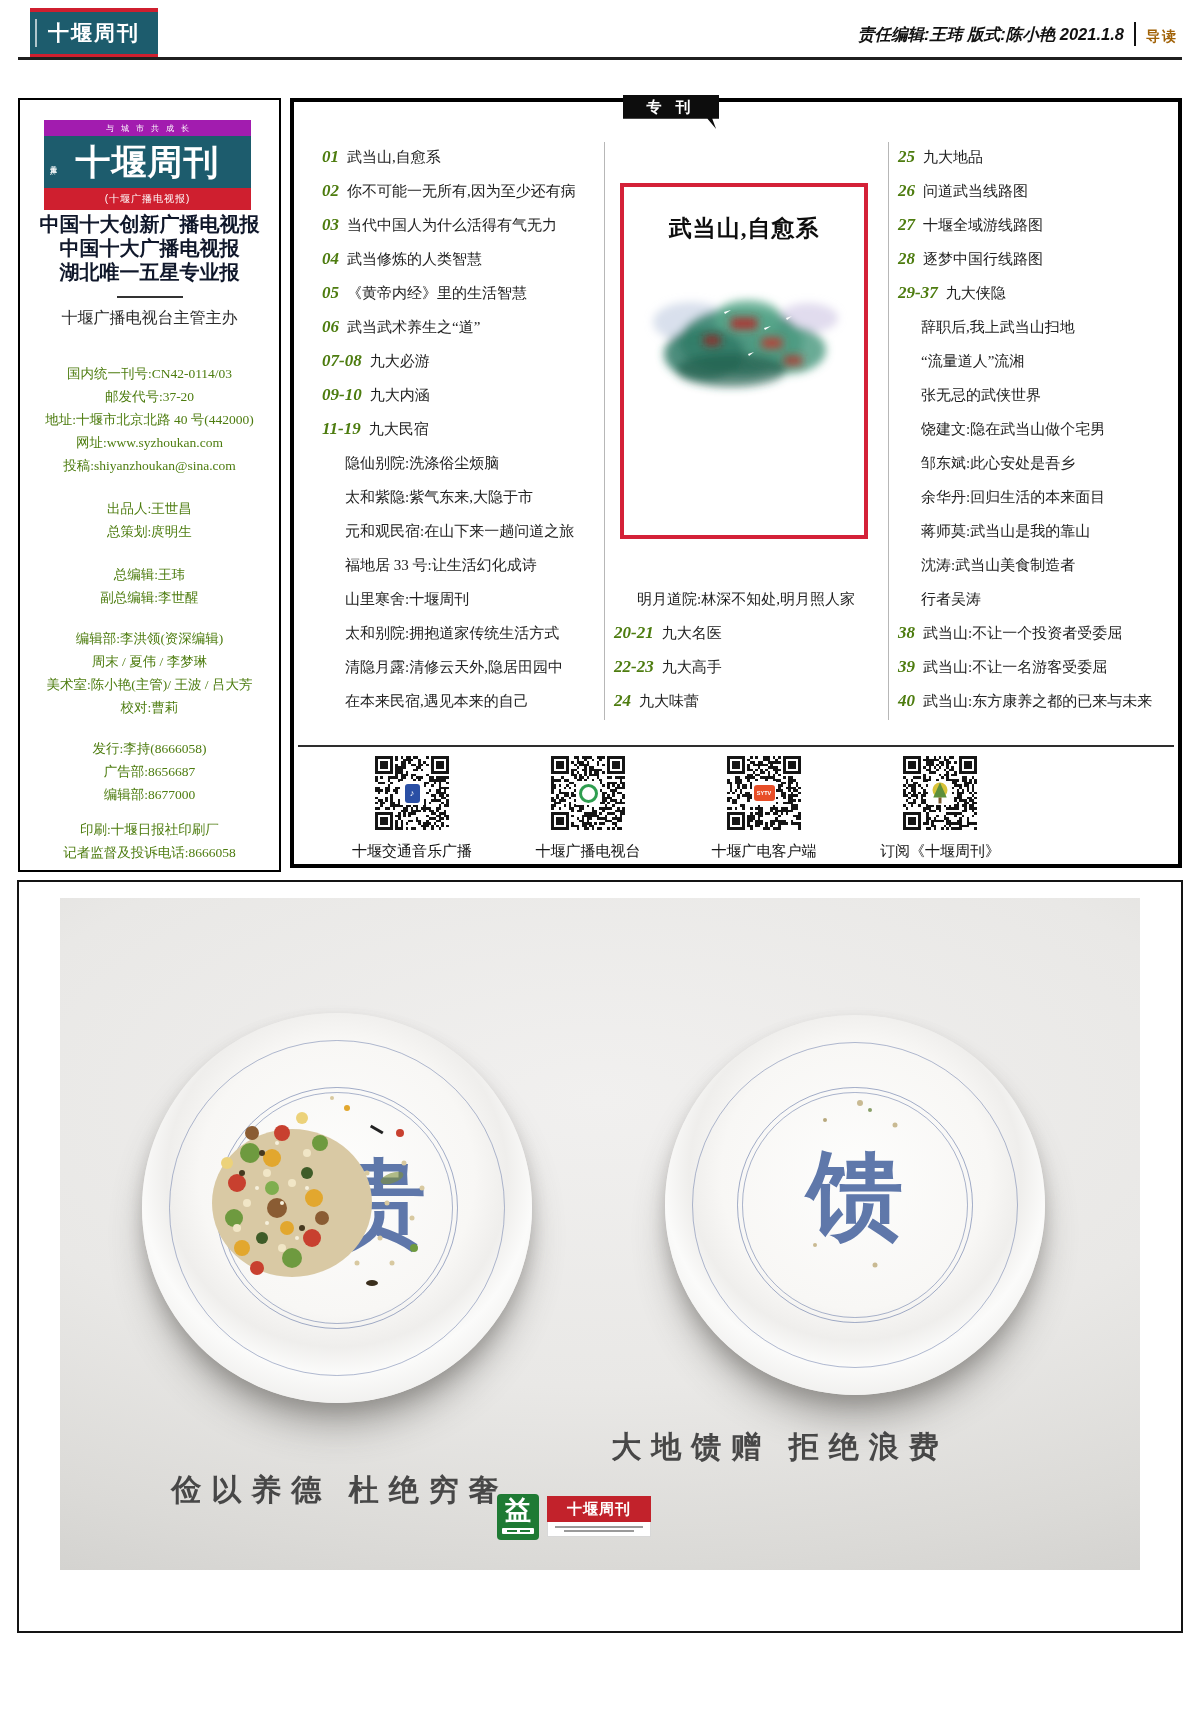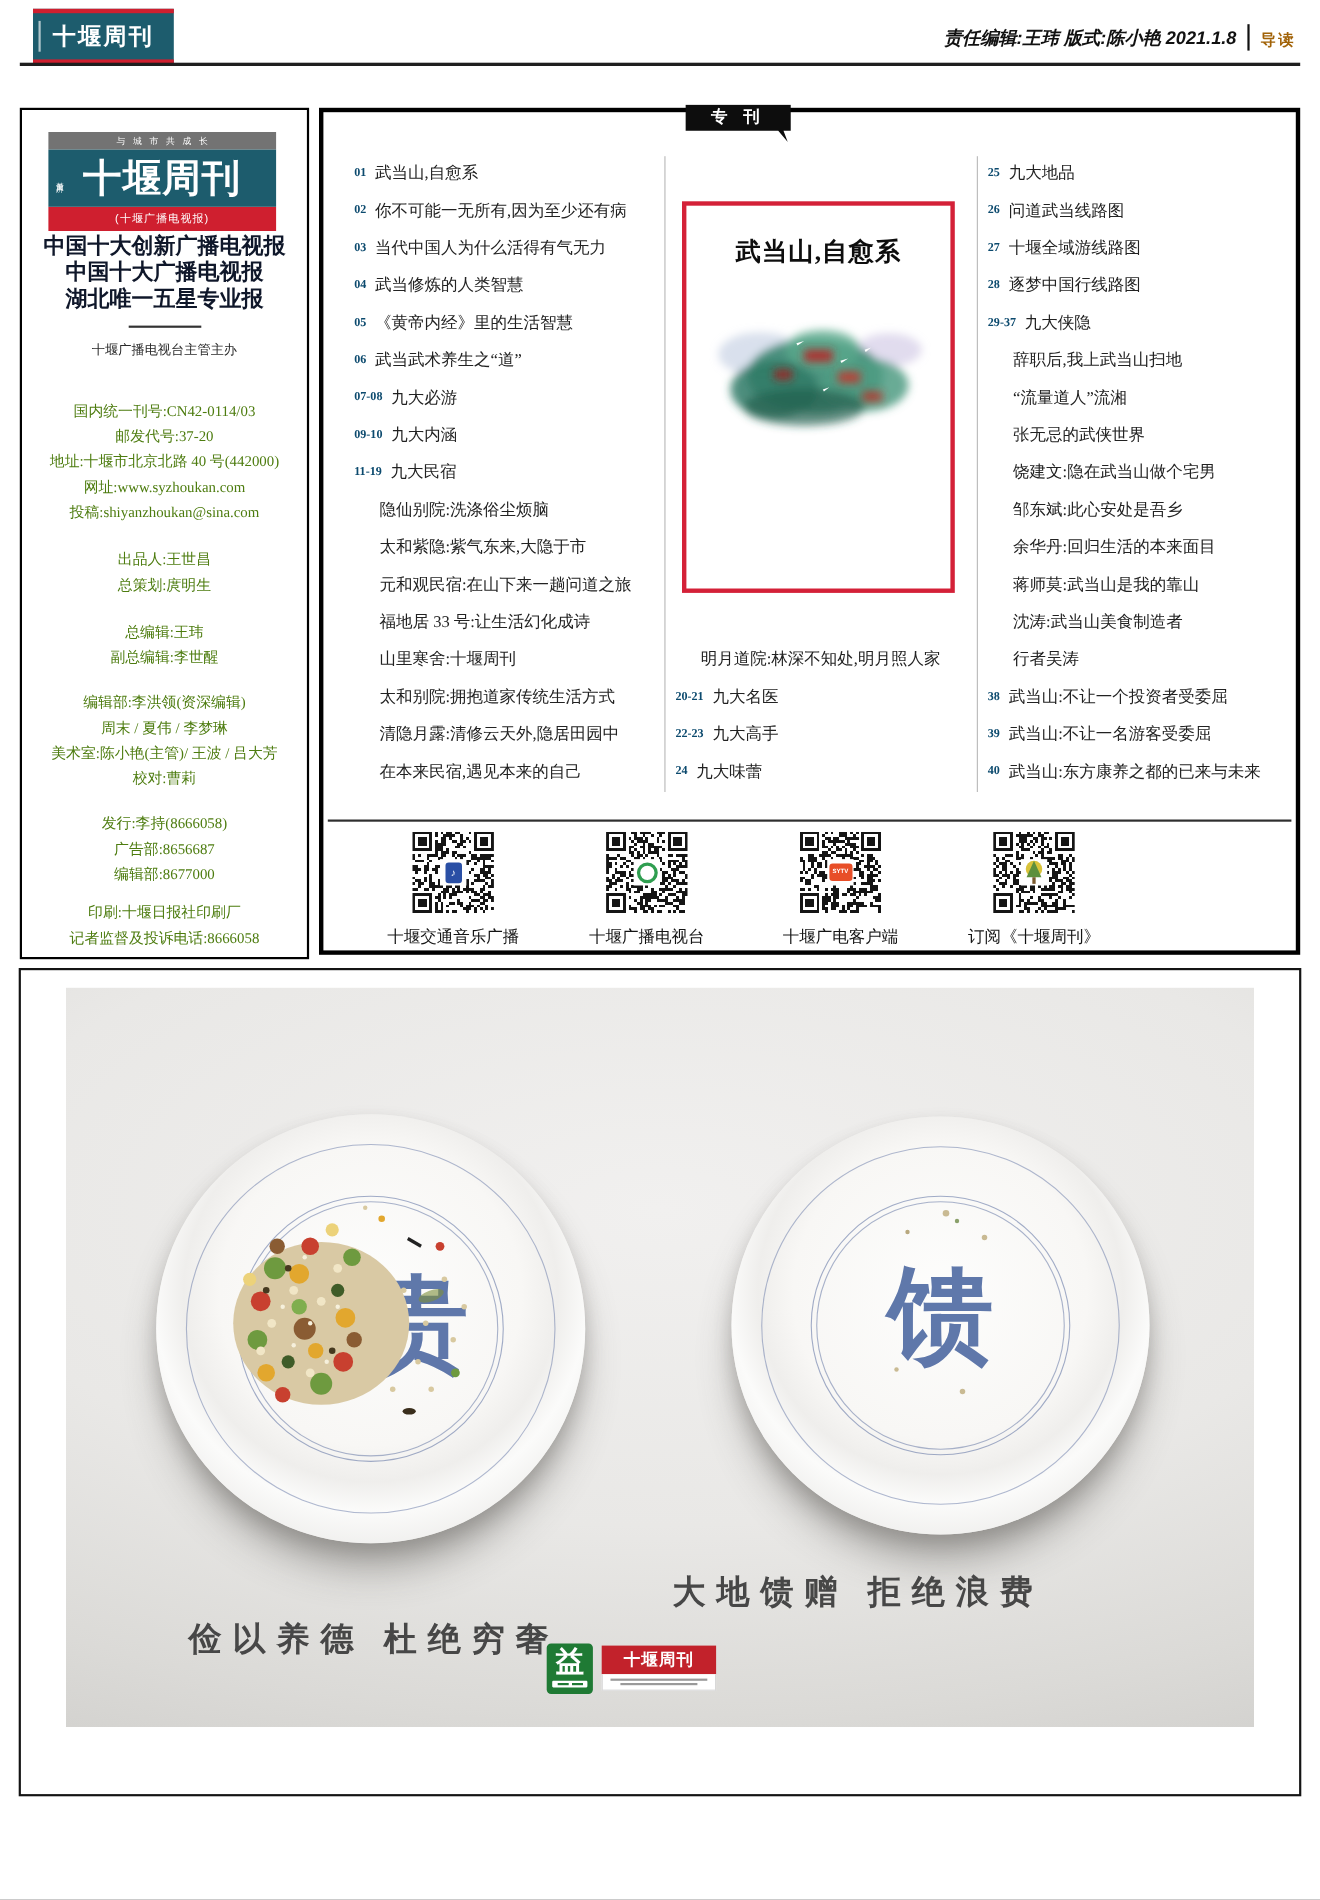--- a/index.html
+++ b/index.html
@@ -13,46 +13,46 @@
   .top-logo span{color:#fff;font-size:21px;font-weight:bold;letter-spacing:2px;font-family:"Liberation Serif","DejaVu Serif",serif;}
   .header-meta{position:absolute;right:22px;top:22px;display:flex;align-items:flex-end;}
   .header-meta .meta-text{font-size:16.5px;font-weight:bold;font-style:italic;color:#111;}
   .header-meta .meta-sep{width:2px;height:24px;background:#111;margin:0 10px;}
   .header-meta .section{font-size:14px;font-weight:bold;color:#a16207;letter-spacing:2px;}
   .header-rule{position:absolute;left:18px;top:57px;width:1164px;height:3px;background:#1f1f1f;}
 
   
   .masthead{position:absolute;left:18px;top:98px;width:259px;height:770px;border:2px solid #000;background:#fff;}
   .mast-logo{position:absolute;left:24px;top:20px;width:207px;}
-  .ml-top{height:16px;background:#737373;color:#fff;font-size:8px;letter-spacing:7px;display:flex;align-items:center;justify-content:center;padding-left:7px;box-sizing:border-box;}
+  .ml-top{height:16px;background:#a21caf;color:#fff;font-size:8px;letter-spacing:7px;display:flex;align-items:center;justify-content:center;padding-left:7px;box-sizing:border-box;}
   .ml-mid{height:52px;background:#1d5c6d;position:relative;display:flex;align-items:center;justify-content:center;}
   .ml-mid .big{color:#fff;font-size:35px;font-weight:bold;letter-spacing:1px;font-family:"Liberation Serif","DejaVu Serif",serif;}
   .ml-side{position:absolute;left:4px;top:50%;transform:translateY(-50%);writing-mode:vertical-rl;color:rgba(255,255,255,.85);font-size:7px;letter-spacing:1px;}
   .ml-bot{height:22px;background:#cf1f2f;color:#fff;font-size:10px;display:flex;align-items:center;justify-content:center;letter-spacing:1px;}
   .mast-group{position:absolute;left:2px;right:2px;text-align:center;line-height:23px;font-size:13.5px;color:#4d7c0f;
               font-family:"Liberation Serif","DejaVu Serif",serif;white-space:nowrap;}
   .mast-honors{top:112px;font-family:"Liberation Sans","DejaVu Sans",sans-serif;font-weight:bold;font-size:20px;line-height:24px;color:#0f172a;}
   .mast-divider{position:absolute;left:50%;top:196px;width:66px;height:2px;background:#333;transform:translateX(-50%);}
-  .mast-organizer{top:206px;font-size:12px;line-height:24px;color:#2a2a2a;}
+  .mast-organizer{top:206px;font-size:16px;line-height:24px;color:#2a2a2a;}
   .g-info{top:262px;}
   .g-producers{top:397px;}
   .g-editors{top:463px;}
   .g-dept{top:527px;}
   .g-circ{top:637px;}
   .g-print{top:718px;}
 
   
   .toc-box{position:absolute;left:290px;top:98px;width:892px;height:770px;border:4px solid #000;background:#fff;box-sizing:border-box;}
   .toc-tab{position:absolute;left:623px;top:95px;width:96px;height:34px;background:#0d0d0d;color:#fff;
            clip-path:polygon(0 0,100% 0,100% 70%,93% 70%,97% 100%,88% 70%,0 70%);
            font-size:15px;letter-spacing:5px;text-align:center;line-height:23px;font-weight:bold;}
   .toc-col{position:absolute;}
   .toc-row{height:34px;display:flex;align-items:center;white-space:nowrap;}
   .toc-row.sub{padding-left:23px;}
-  .toc-num{color:#0c4a6e;font-weight:bold;font-size:11px;margin-right:8px;font-family:"Liberation Serif","DejaVu Serif",serif;}
+  .toc-num{color:#4d7c0f;font-weight:bold;font-size:17px;margin-right:8px;font-family:"Liberation Serif","DejaVu Serif",serif;font-style:italic;}
   .toc-num:empty{display:none;}
   .toc-text{font-size:15px;color:#222;font-family:"Liberation Serif","DejaVu Serif",serif;}
   .v-divider{position:absolute;width:1px;top:142px;height:578px;background:#b7b7b7;}
   .feature-box{position:absolute;left:620px;top:183px;width:248px;height:356px;border:4px solid #d42138;background:#fff;box-sizing:border-box;}
   .feature-title{margin-top:26px;text-align:center;font-size:23px;font-weight:bold;color:#0e0e0e;letter-spacing:1px;
                  font-family:"Liberation Serif","DejaVu Serif",serif;}
   .feature-painting{display:block;margin:16px auto 0;}
   .qr-separator{position:absolute;left:298px;top:745px;width:876px;height:2px;background:#2e2e2e;}
   .qr-row{position:absolute;left:337px;top:756px;display:flex;gap:26px;}
   .qr-cell{width:150px;display:flex;flex-direction:column;align-items:center;}

